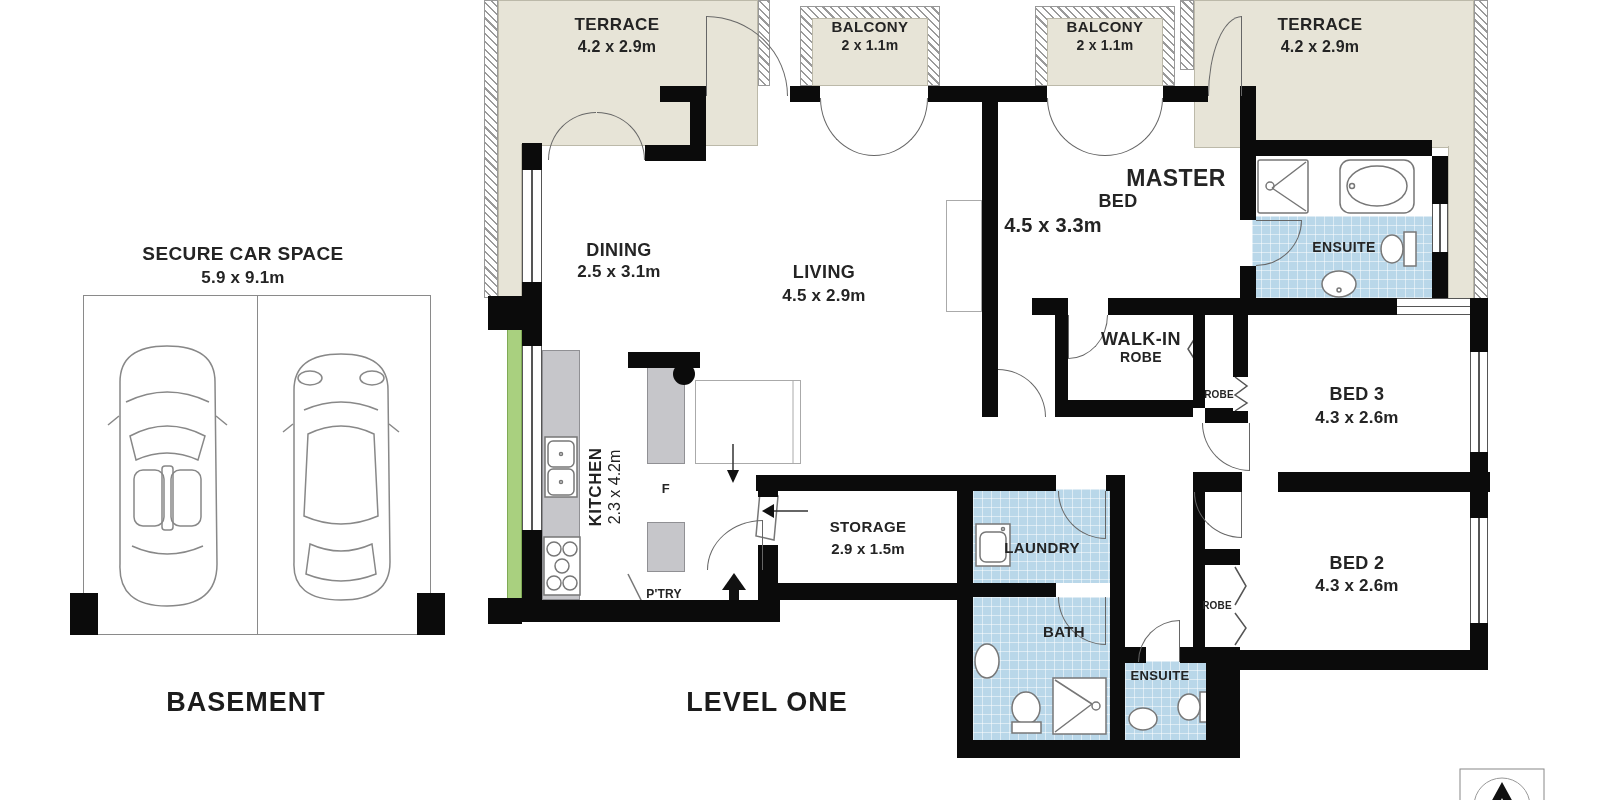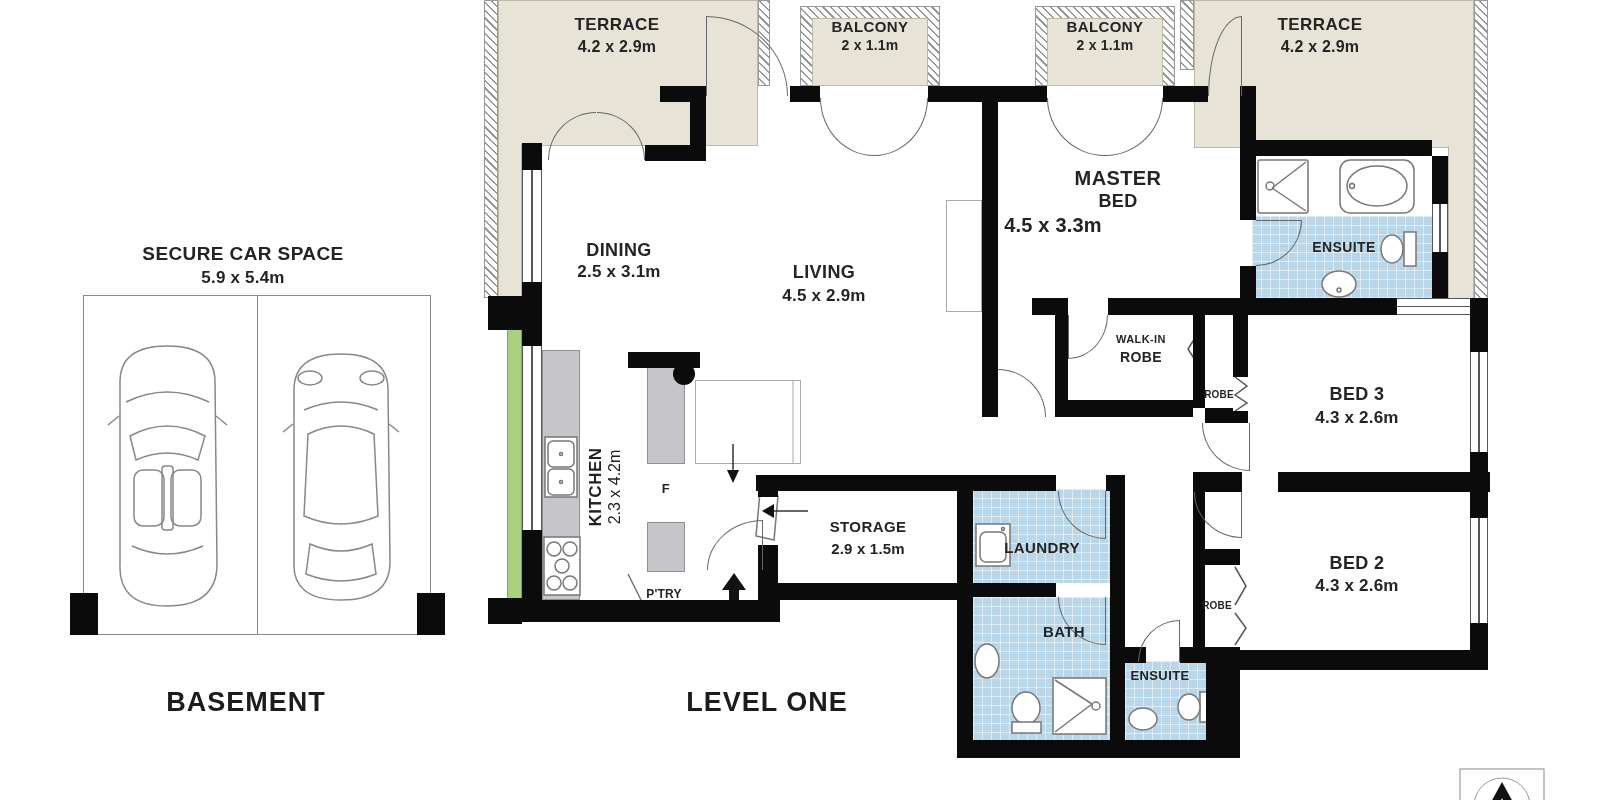--- a/index.html
+++ b/index.html
@@ -223,26 +223,26 @@
 <div class="lbl" style="left:1105px;top:26px;font-size:15px;">BALCONY</div>
 <div class="lbl dim" style="left:1105px;top:45px;font-size:14px;">2 x 1.1m</div>
 <div class="lbl" style="left:1320px;top:25px;font-size:17px;">TERRACE</div>
 <div class="lbl dim" style="left:1320px;top:47px;font-size:16px;">4.2 x 2.9m</div>
 
 <div class="lbl" style="left:619px;top:250px;font-size:18px;">DINING</div>
 <div class="lbl dim" style="left:619px;top:272px;font-size:17px;">2.5 x 3.1m</div>
 <div class="lbl" style="left:824px;top:272px;font-size:18px;">LIVING</div>
 <div class="lbl dim" style="left:824px;top:296px;font-size:17px;">4.5 x 2.9m</div>
 
-<div class="lbl" style="left:1118px;top:178px;font-size:20px;">MASTER</div>
+<div class="lbl" style="left:1176px;top:178px;font-size:23px;">MASTER</div>
 <div class="lbl" style="left:1118px;top:201px;font-size:18px;">BED</div>
 <div class="lbl dim" style="left:1053px;top:225px;font-size:20px;">4.5 x 3.3m</div>
 
 <div class="lbl" style="left:1344px;top:247px;font-size:14px;">ENSUITE</div>
-<div class="lbl" style="left:1141px;top:339px;font-size:11px;text-align:right;">WALK-IN</div>
+<div class="lbl" style="left:1141px;top:339px;font-size:18px;text-align:right;">WALK-IN</div>
 <div class="lbl" style="left:1141px;top:357px;font-size:14px;">ROBE</div>
 <div class="lbl" style="left:1219px;top:394px;font-size:10px;letter-spacing:.2px;">ROBE</div>
 <div class="lbl" style="left:1217px;top:605px;font-size:10px;letter-spacing:.2px;">ROBE</div>
 
 <div class="lbl" style="left:1357px;top:394px;font-size:18px;">BED 3</div>
 <div class="lbl dim" style="left:1357px;top:418px;font-size:17px;">4.3 x 2.6m</div>
 <div class="lbl" style="left:1357px;top:563px;font-size:18px;">BED 2</div>
 <div class="lbl dim" style="left:1357px;top:586px;font-size:17px;">4.3 x 2.6m</div>
 
 <div class="rot" style="left:498px;top:465px;width:220px;height:44px;">
@@ -252,21 +252,21 @@
 <div class="lbl" style="left:666px;top:488px;font-size:13px;">F</div>
 <div class="lbl" style="left:664px;top:594px;font-size:12px;letter-spacing:.2px;">P'TRY</div>
 
 <div class="lbl" style="left:868px;top:526px;font-size:15px;">STORAGE</div>
 <div class="lbl dim" style="left:868px;top:548px;font-size:15px;">2.9 x 1.5m</div>
 <div class="lbl" style="left:1042px;top:547px;font-size:15px;">LAUNDRY</div>
 <div class="lbl" style="left:1046px;top:631px;font-size:15px;margin-left:18px;">BATH</div>
 <div class="lbl" style="left:1160px;top:675px;font-size:13px;">ENSUITE</div>
 
 <div class="lbl" style="left:243px;top:254px;font-size:19px;">SECURE CAR SPACE</div>
-<div class="lbl dim" style="left:243px;top:278px;font-size:17px;">5.9 x 5.4m</div>
+<div class="lbl dim" style="left:243px;top:278px;font-size:17px;">5.9 x 9.1m</div>
 
 <div class="abs" style="left:83px;top:295px;width:348px;height:340px;border:1px solid #8a8a8a;box-sizing:border-box;">
   <div style="position:absolute;left:173px;top:0;width:1px;height:100%;background:#8a8a8a;"></div>
 </div>
 <div class="wall" style="left:70px;top:593px;width:28px;height:42px;"></div>
 <div class="wall" style="left:417px;top:593px;width:28px;height:42px;"></div>
 
 <svg class="abs" style="left:105px;top:338px;" width="125" height="275" viewBox="0 0 125 275" fill="#fff" stroke="#888" stroke-width="1.5">
   <path d="M15,44 Q15,8 62,8 Q110,8 110,44 L112,226 Q112,268 62,268 Q13,268 15,226 Z"></path>
   <path d="M21,64 Q62,44 104,64" fill="none"></path>

